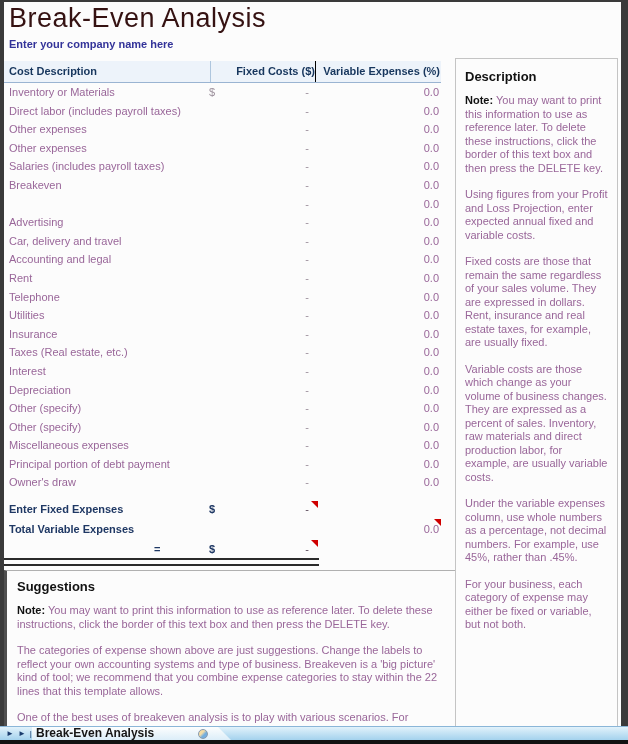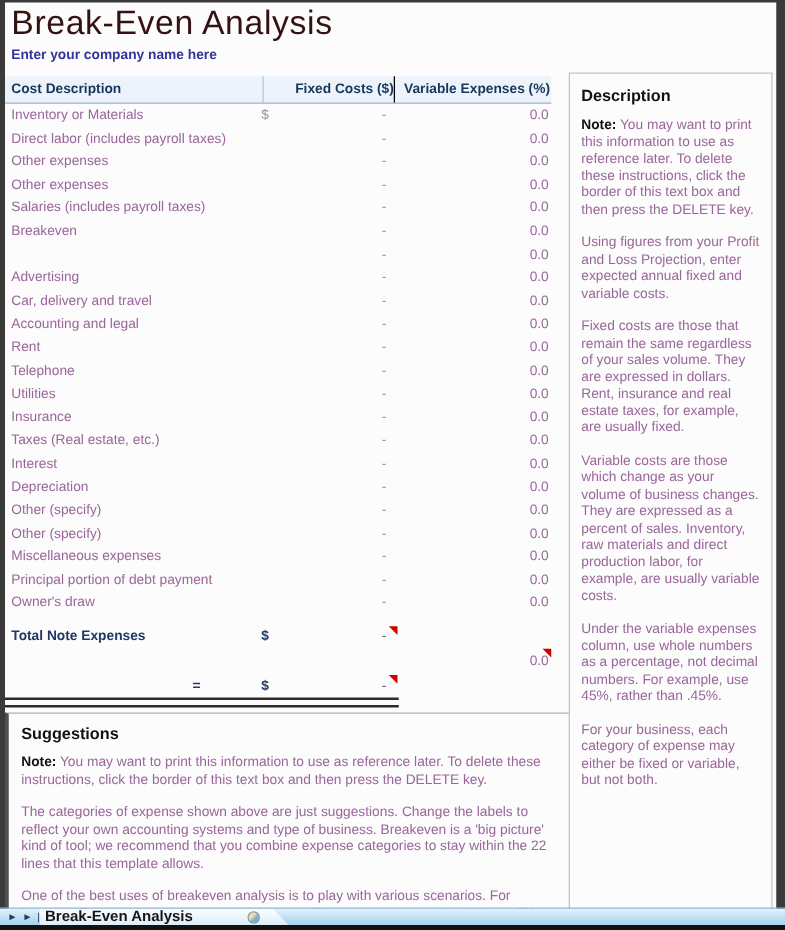--- a/index.html
+++ b/index.html
@@ -239,27 +239,28 @@
     </div>
       <div class="row">
       <div class="c-desc">Owner's draw</div>
       <div class="c-cur"></div>
       <div class="c-fixed">-</div>
       <div class="c-var">0.0</div>
     </div>
     </div>
 
   <div class="trow" style="top:497px;">
-    <div class="t-label">Total Note Expenses</div>
+    <div class="t-label">Enter Fixed Expenses</div>
     <div class="t-cur">$</div>
     <div class="t-fixed">-</div>
     <span class="comment" style="left:307px;top:2px;"></span>
   </div>
 
   <div class="trow" style="top:517px;">
+    <div class="t-label">Total Variable Expenses</div>
     <div class="t-var">0.0</div>
     <span class="comment" style="left:430px;top:0px;"></span>
   </div>
 
   <div class="trow" style="top:537px;">
     <div class="t-eq">=</div>
     <div class="t-cur">$</div>
     <div class="t-fixed">-</div>
     <span class="comment" style="left:307px;top:1px;"></span>
   </div>

